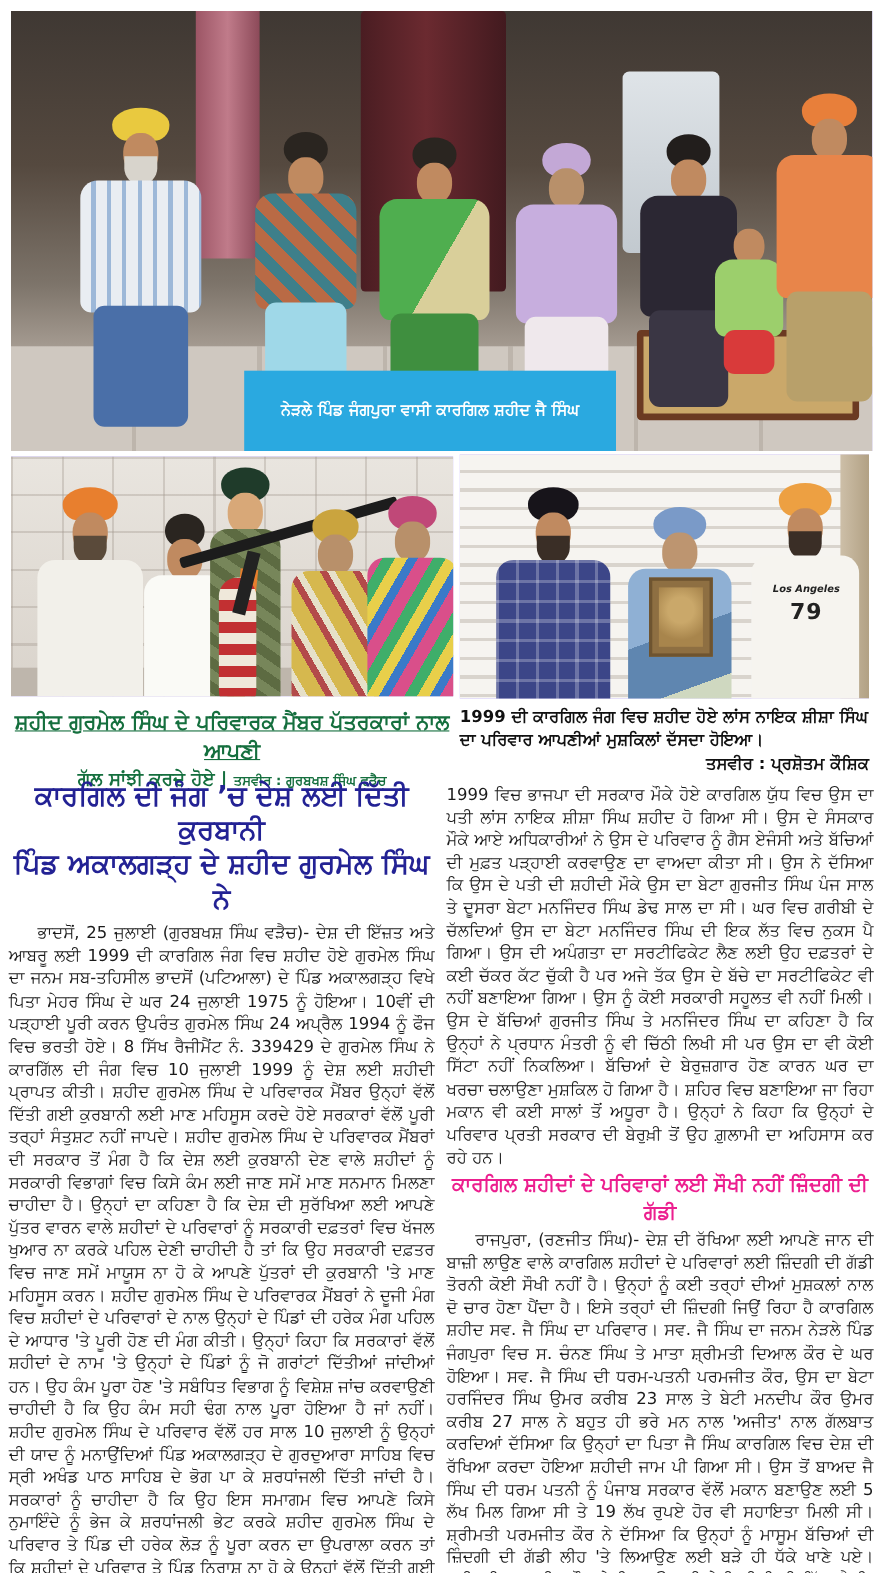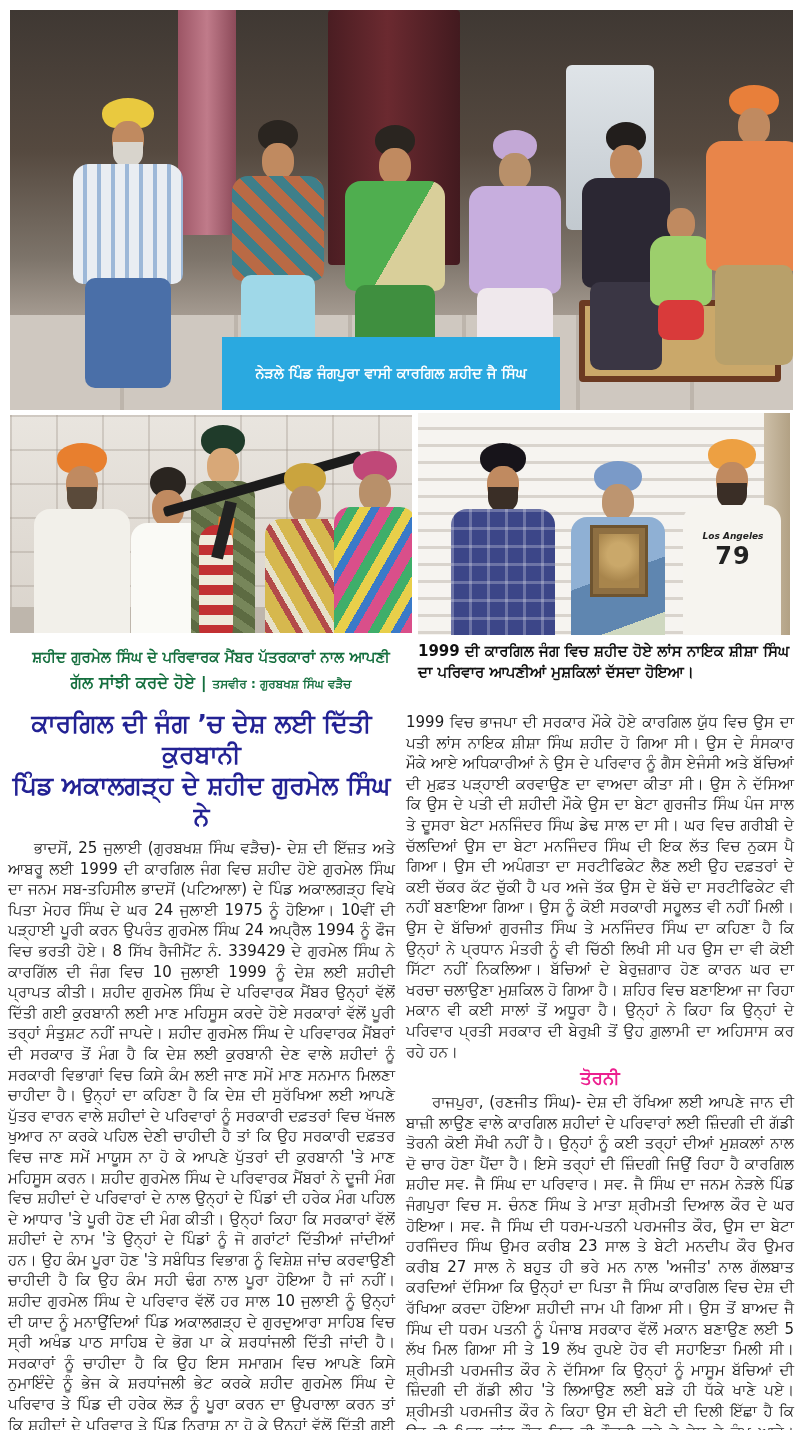--- a/index.html
+++ b/index.html
@@ -42,30 +42,30 @@
   .l-sash{position:absolute;left:20px;top:36px;width:16px;height:150px;background:#e87f2e;transform:rotate(6deg);}
 
   
   .r-wall{position:absolute;inset:0;background:
       repeating-linear-gradient(180deg,#f6f4f0 0 14px,#d9d4cd 14px 17px);}
   .r-side{position:absolute;right:0;top:0;width:26px;height:100%;background:linear-gradient(90deg,#cdbfa8,#b2a184);}
   .r-frame{position:absolute;width:52px;height:66px;background:#8e6f42;border:3px solid #6e5430;}
   .r-frame .portrait{position:absolute;inset:6px;background:radial-gradient(circle at 50% 38%,#caa86a 0 30%,#a8854c 70%);}
   .tshirt-text{position:absolute;text-align:center;color:#222;font-weight:bold;}
   .tshirt-la{font-size:9px;font-style:italic;}
-  .tshirt-79{font-size:24px;letter-spacing:1px;line-height:22px;}
+  .tshirt-79{font-size:20px;letter-spacing:1px;line-height:22px;}
 
   
   .blue-caption{position:absolute;left:212px;top:327px;width:338px;height:73px;background:#2aa9e0;
       color:#ffffff;font-weight:bold;font-size:14.5px;line-height:23px;text-align:center;
       display:flex;flex-direction:column;justify-content:center;}
 
   
   .cap-left{position:absolute;left:10px;top:644px;width:402px;text-align:center;color:#156f3e;font-weight:bold;}
-  .cap-left .l1{font-size:15px;line-height:26px;}
+  .cap-left .l1{font-size:19px;line-height:26px;text-decoration:underline;}
   .cap-left .l2{font-size:16.5px;line-height:26px;}
   .cap-left .credit{font-size:12px;}
   .cap-right{position:absolute;left:418px;top:641px;width:372px;color:#111;font-weight:bold;font-size:15px;line-height:21px;}
   .cap-right .credit{display:block;text-align:right;margin-top:1px;}
 
   
   .col{position:absolute;text-align:justify;font-size:15px;line-height:20.6px;}
   .col-left{left:8px;top:708px;width:387px;}
   .col-right{left:406px;top:712px;width:388px;}
   .headline{color:#232294;font-weight:bold;font-size:25px;line-height:31px;text-align:center;margin:0 0 6px 0;}
@@ -205,32 +205,33 @@
     <div class="l1">ਸ਼ਹੀਦ ਗੁਰਮੇਲ ਸਿੰਘ ਦੇ ਪਰਿਵਾਰਕ ਮੈਂਬਰ ਪੱਤਰਕਾਰਾਂ ਨਾਲ ਆਪਣੀ</div>
     <div class="l2">
       <span>ਗੱਲ ਸਾਂਝੀ ਕਰਦੇ ਹੋਏ |</span>
       <span class="credit">ਤਸਵੀਰ : ਗੁਰਬਖਸ਼ ਸਿੰਘ ਵੜੈਚ</span>
     </div>
   </div>
 
   <div class="cap-right">
     <span>1999 ਦੀ ਕਾਰਗਿਲ ਜੰਗ ਵਿਚ ਸ਼ਹੀਦ ਹੋਏ ਲਾਂਸ ਨਾਇਕ ਸ਼ੀਸ਼ਾ ਸਿੰਘ ਦਾ</span>
     <span>ਪਰਿਵਾਰ ਆਪਣੀਆਂ ਮੁਸ਼ਕਿਲਾਂ ਦੱਸਦਾ ਹੋਇਆ।</span>
+    <span class="credit">ਤਸਵੀਰ : ਪ੍ਰਸ਼ੋਤਮ ਕੌਸ਼ਿਕ</span>
   </div>
 
   <div class="col col-left">
     <div class="headline">
       <div>ਕਾਰਗਿਲ ਦੀ ਜੰਗ ’ਚ ਦੇਸ਼ ਲਈ ਦਿੱਤੀ ਕੁਰਬਾਨੀ</div>
       <div>ਪਿੰਡ ਅਕਾਲਗੜ੍ਹ ਦੇ ਸ਼ਹੀਦ ਗੁਰਮੇਲ ਸਿੰਘ ਨੇ</div>
     </div>
     <p class="body-par indent">ਭਾਦਸੋਂ, 25 ਜੁਲਾਈ (ਗੁਰਬਖਸ਼ ਸਿੰਘ ਵੜੈਚ)- ਦੇਸ਼ ਦੀ ਇੱਜ਼ਤ ਅਤੇ ਆਬਰੂ ਲਈ 1999 ਦੀ ਕਾਰਗਿਲ ਜੰਗ ਵਿਚ ਸ਼ਹੀਦ ਹੋਏ ਗੁਰਮੇਲ ਸਿੰਘ ਦਾ ਜਨਮ ਸਬ-ਤਹਿਸੀਲ ਭਾਦਸੋਂ (ਪਟਿਆਲਾ) ਦੇ ਪਿੰਡ ਅਕਾਲਗੜ੍ਹ ਵਿਖੇ ਪਿਤਾ ਮੇਹਰ ਸਿੰਘ ਦੇ ਘਰ 24 ਜੁਲਾਈ 1975 ਨੂੰ ਹੋਇਆ। 10ਵੀਂ ਦੀ ਪੜ੍ਹਾਈ ਪੂਰੀ ਕਰਨ ਉਪਰੰਤ ਗੁਰਮੇਲ ਸਿੰਘ 24 ਅਪ੍ਰੈਲ 1994 ਨੂੰ ਫੌਜ ਵਿਚ ਭਰਤੀ ਹੋਏ। 8 ਸਿੱਖ ਰੈਜੀਮੈਂਟ ਨੰ. 339429 ਦੇ ਗੁਰਮੇਲ ਸਿੰਘ ਨੇ ਕਾਰਗਿੱਲ ਦੀ ਜੰਗ ਵਿਚ 10 ਜੁਲਾਈ 1999 ਨੂੰ ਦੇਸ਼ ਲਈ ਸ਼ਹੀਦੀ ਪ੍ਰਾਪਤ ਕੀਤੀ। ਸ਼ਹੀਦ ਗੁਰਮੇਲ ਸਿੰਘ ਦੇ ਪਰਿਵਾਰਕ ਮੈਂਬਰ ਉਨ੍ਹਾਂ ਵੱਲੋਂ ਦਿੱਤੀ ਗਈ ਕੁਰਬਾਨੀ ਲਈ ਮਾਣ ਮਹਿਸੂਸ ਕਰਦੇ ਹੋਏ ਸਰਕਾਰਾਂ ਵੱਲੋਂ ਪੂਰੀ ਤਰ੍ਹਾਂ ਸੰਤੁਸ਼ਟ ਨਹੀਂ ਜਾਪਦੇ। ਸ਼ਹੀਦ ਗੁਰਮੇਲ ਸਿੰਘ ਦੇ ਪਰਿਵਾਰਕ ਮੈਂਬਰਾਂ ਦੀ ਸਰਕਾਰ ਤੋਂ ਮੰਗ ਹੈ ਕਿ ਦੇਸ਼ ਲਈ ਕੁਰਬਾਨੀ ਦੇਣ ਵਾਲੇ ਸ਼ਹੀਦਾਂ ਨੂੰ ਸਰਕਾਰੀ ਵਿਭਾਗਾਂ ਵਿਚ ਕਿਸੇ ਕੰਮ ਲਈ ਜਾਣ ਸਮੇਂ ਮਾਣ ਸਨਮਾਨ ਮਿਲਣਾ ਚਾਹੀਦਾ ਹੈ। ਉਨ੍ਹਾਂ ਦਾ ਕਹਿਣਾ ਹੈ ਕਿ ਦੇਸ਼ ਦੀ ਸੁਰੱਖਿਆ ਲਈ ਆਪਣੇ ਪੁੱਤਰ ਵਾਰਨ ਵਾਲੇ ਸ਼ਹੀਦਾਂ ਦੇ ਪਰਿਵਾਰਾਂ ਨੂੰ ਸਰਕਾਰੀ ਦਫ਼ਤਰਾਂ ਵਿਚ ਖੱਜਲ ਖੁਆਰ ਨਾ ਕਰਕੇ ਪਹਿਲ ਦੇਣੀ ਚਾਹੀਦੀ ਹੈ ਤਾਂ ਕਿ ਉਹ ਸਰਕਾਰੀ ਦਫ਼ਤਰ ਵਿਚ ਜਾਣ ਸਮੇਂ ਮਾਯੂਸ ਨਾ ਹੋ ਕੇ ਆਪਣੇ ਪੁੱਤਰਾਂ ਦੀ ਕੁਰਬਾਨੀ 'ਤੇ ਮਾਣ ਮਹਿਸੂਸ ਕਰਨ। ਸ਼ਹੀਦ ਗੁਰਮੇਲ ਸਿੰਘ ਦੇ ਪਰਿਵਾਰਕ ਮੈਂਬਰਾਂ ਨੇ ਦੂਜੀ ਮੰਗ ਵਿਚ ਸ਼ਹੀਦਾਂ ਦੇ ਪਰਿਵਾਰਾਂ ਦੇ ਨਾਲ ਉਨ੍ਹਾਂ ਦੇ ਪਿੰਡਾਂ ਦੀ ਹਰੇਕ ਮੰਗ ਪਹਿਲ ਦੇ ਆਧਾਰ 'ਤੇ ਪੂਰੀ ਹੋਣ ਦੀ ਮੰਗ ਕੀਤੀ। ਉਨ੍ਹਾਂ ਕਿਹਾ ਕਿ ਸਰਕਾਰਾਂ ਵੱਲੋਂ ਸ਼ਹੀਦਾਂ ਦੇ ਨਾਮ 'ਤੇ ਉਨ੍ਹਾਂ ਦੇ ਪਿੰਡਾਂ ਨੂੰ ਜੋ ਗਰਾਂਟਾਂ ਦਿੱਤੀਆਂ ਜਾਂਦੀਆਂ ਹਨ। ਉਹ ਕੰਮ ਪੂਰਾ ਹੋਣ 'ਤੇ ਸਬੰਧਿਤ ਵਿਭਾਗ ਨੂੰ ਵਿਸ਼ੇਸ਼ ਜਾਂਚ ਕਰਵਾਉਣੀ ਚਾਹੀਦੀ ਹੈ ਕਿ ਉਹ ਕੰਮ ਸਹੀ ਢੰਗ ਨਾਲ ਪੂਰਾ ਹੋਇਆ ਹੈ ਜਾਂ ਨਹੀਂ। ਸ਼ਹੀਦ ਗੁਰਮੇਲ ਸਿੰਘ ਦੇ ਪਰਿਵਾਰ ਵੱਲੋਂ ਹਰ ਸਾਲ 10 ਜੁਲਾਈ ਨੂੰ ਉਨ੍ਹਾਂ ਦੀ ਯਾਦ ਨੂੰ ਮਨਾਉਂਦਿਆਂ ਪਿੰਡ ਅਕਾਲਗੜ੍ਹ ਦੇ ਗੁਰਦੁਆਰਾ ਸਾਹਿਬ ਵਿਚ ਸ੍ਰੀ ਅਖੰਡ ਪਾਠ ਸਾਹਿਬ ਦੇ ਭੋਗ ਪਾ ਕੇ ਸ਼ਰਧਾਂਜਲੀ ਦਿੱਤੀ ਜਾਂਦੀ ਹੈ। ਸਰਕਾਰਾਂ ਨੂੰ ਚਾਹੀਦਾ ਹੈ ਕਿ ਉਹ ਇਸ ਸਮਾਗਮ ਵਿਚ ਆਪਣੇ ਕਿਸੇ ਨੁਮਾਇੰਦੇ ਨੂੰ ਭੇਜ ਕੇ ਸ਼ਰਧਾਂਜਲੀ ਭੇਟ ਕਰਕੇ ਸ਼ਹੀਦ ਗੁਰਮੇਲ ਸਿੰਘ ਦੇ ਪਰਿਵਾਰ ਤੇ ਪਿੰਡ ਦੀ ਹਰੇਕ ਲੋੜ ਨੂੰ ਪੂਰਾ ਕਰਨ ਦਾ ਉਪਰਾਲਾ ਕਰਨ ਤਾਂ ਕਿ ਸ਼ਹੀਦਾਂ ਦੇ ਪਰਿਵਾਰ ਤੇ ਪਿੰਡ ਨਿਰਾਸ਼ ਨਾ ਹੋ ਕੇ ਉਨ੍ਹਾਂ ਵੱਲੋਂ ਦਿੱਤੀ ਗਈ ਦੇਸ਼ ਲਈ ਕੁਰਬਾਨੀ 'ਤੇ ਮਾਣ ਕਰਨ।</p>
 
   </div>
 
   <div class="col col-right">
     <p class="body-par">1999 ਵਿਚ ਭਾਜਪਾ ਦੀ ਸਰਕਾਰ ਮੌਕੇ ਹੋਏ ਕਾਰਗਿਲ ਯੁੱਧ ਵਿਚ ਉਸ ਦਾ ਪਤੀ ਲਾਂਸ ਨਾਇਕ ਸ਼ੀਸ਼ਾ ਸਿੰਘ ਸ਼ਹੀਦ ਹੋ ਗਿਆ ਸੀ। ਉਸ ਦੇ ਸੰਸਕਾਰ ਮੌਕੇ ਆਏ ਅਧਿਕਾਰੀਆਂ ਨੇ ਉਸ ਦੇ ਪਰਿਵਾਰ ਨੂੰ ਗੈਸ ਏਜੰਸੀ ਅਤੇ ਬੱਚਿਆਂ ਦੀ ਮੁਫ਼ਤ ਪੜ੍ਹਾਈ ਕਰਵਾਉਣ ਦਾ ਵਾਅਦਾ ਕੀਤਾ ਸੀ। ਉਸ ਨੇ ਦੱਸਿਆ ਕਿ ਉਸ ਦੇ ਪਤੀ ਦੀ ਸ਼ਹੀਦੀ ਮੌਕੇ ਉਸ ਦਾ ਬੇਟਾ ਗੁਰਜੀਤ ਸਿੰਘ ਪੰਜ ਸਾਲ ਤੇ ਦੂਸਰਾ ਬੇਟਾ ਮਨਜਿੰਦਰ ਸਿੰਘ ਡੇਢ ਸਾਲ ਦਾ ਸੀ। ਘਰ ਵਿਚ ਗਰੀਬੀ ਦੇ ਚੱਲਦਿਆਂ ਉਸ ਦਾ ਬੇਟਾ ਮਨਜਿੰਦਰ ਸਿੰਘ ਦੀ ਇਕ ਲੱਤ ਵਿਚ ਨੁਕਸ ਪੈ ਗਿਆ। ਉਸ ਦੀ ਅਪੰਗਤਾ ਦਾ ਸਰਟੀਫਿਕੇਟ ਲੈਣ ਲਈ ਉਹ ਦਫ਼ਤਰਾਂ ਦੇ ਕਈ ਚੱਕਰ ਕੱਟ ਚੁੱਕੀ ਹੈ ਪਰ ਅਜੇ ਤੱਕ ਉਸ ਦੇ ਬੱਚੇ ਦਾ ਸਰਟੀਫਿਕੇਟ ਵੀ ਨਹੀਂ ਬਣਾਇਆ ਗਿਆ। ਉਸ ਨੂੰ ਕੋਈ ਸਰਕਾਰੀ ਸਹੂਲਤ ਵੀ ਨਹੀਂ ਮਿਲੀ। ਉਸ ਦੇ ਬੱਚਿਆਂ ਗੁਰਜੀਤ ਸਿੰਘ ਤੇ ਮਨਜਿੰਦਰ ਸਿੰਘ ਦਾ ਕਹਿਣਾ ਹੈ ਕਿ ਉਨ੍ਹਾਂ ਨੇ ਪ੍ਰਧਾਨ ਮੰਤਰੀ ਨੂੰ ਵੀ ਚਿੱਠੀ ਲਿਖੀ ਸੀ ਪਰ ਉਸ ਦਾ ਵੀ ਕੋਈ ਸਿੱਟਾ ਨਹੀਂ ਨਿਕਲਿਆ। ਬੱਚਿਆਂ ਦੇ ਬੇਰੁਜ਼ਗਾਰ ਹੋਣ ਕਾਰਨ ਘਰ ਦਾ ਖਰਚਾ ਚਲਾਉਣਾ ਮੁਸ਼ਕਿਲ ਹੋ ਗਿਆ ਹੈ। ਸ਼ਹਿਰ ਵਿਚ ਬਣਾਇਆ ਜਾ ਰਿਹਾ ਮਕਾਨ ਵੀ ਕਈ ਸਾਲਾਂ ਤੋਂ ਅਧੂਰਾ ਹੈ। ਉਨ੍ਹਾਂ ਨੇ ਕਿਹਾ ਕਿ ਉਨ੍ਹਾਂ ਦੇ ਪਰਿਵਾਰ ਪ੍ਰਤੀ ਸਰਕਾਰ ਦੀ ਬੇਰੁਖ਼ੀ ਤੋਂ ਉਹ ਗ਼ੁਲਾਮੀ ਦਾ ਅਹਿਸਾਸ ਕਰ ਰਹੇ ਹਨ।</p>
     <div class="subhead-magenta">
-      <div>ਤੋਰਨੀ</div>
+      <div>ਕਾਰਗਿਲ ਸ਼ਹੀਦਾਂ ਦੇ ਪਰਿਵਾਰਾਂ ਲਈ ਸੌਖੀ ਨਹੀਂ ਜ਼ਿੰਦਗੀ ਦੀ ਗੱਡੀ</div>
     </div>
     <p class="body-par indent">ਰਾਜਪੁਰਾ, (ਰਣਜੀਤ ਸਿੰਘ)- ਦੇਸ਼ ਦੀ ਰੱਖਿਆ ਲਈ ਆਪਣੇ ਜਾਨ ਦੀ ਬਾਜ਼ੀ ਲਾਉਣ ਵਾਲੇ ਕਾਰਗਿਲ ਸ਼ਹੀਦਾਂ ਦੇ ਪਰਿਵਾਰਾਂ ਲਈ ਜ਼ਿੰਦਗੀ ਦੀ ਗੱਡੀ ਤੋਰਨੀ ਕੋਈ ਸੌਖੀ ਨਹੀਂ ਹੈ। ਉਨ੍ਹਾਂ ਨੂੰ ਕਈ ਤਰ੍ਹਾਂ ਦੀਆਂ ਮੁਸ਼ਕਲਾਂ ਨਾਲ ਦੋ ਚਾਰ ਹੋਣਾ ਪੈਂਦਾ ਹੈ। ਇਸੇ ਤਰ੍ਹਾਂ ਦੀ ਜ਼ਿੰਦਗੀ ਜਿਉਂ ਰਿਹਾ ਹੈ ਕਾਰਗਿਲ ਸ਼ਹੀਦ ਸਵ. ਜੈ ਸਿੰਘ ਦਾ ਪਰਿਵਾਰ। ਸਵ. ਜੈ ਸਿੰਘ ਦਾ ਜਨਮ ਨੇੜਲੇ ਪਿੰਡ ਜੰਗਪੁਰਾ ਵਿਚ ਸ. ਚੰਨਣ ਸਿੰਘ ਤੇ ਮਾਤਾ ਸ਼੍ਰੀਮਤੀ ਦਿਆਲ ਕੌਰ ਦੇ ਘਰ ਹੋਇਆ। ਸਵ. ਜੈ ਸਿੰਘ ਦੀ ਧਰਮ-ਪਤਨੀ ਪਰਮਜੀਤ ਕੌਰ, ਉਸ ਦਾ ਬੇਟਾ ਹਰਜਿੰਦਰ ਸਿੰਘ ਉਮਰ ਕਰੀਬ 23 ਸਾਲ ਤੇ ਬੇਟੀ ਮਨਦੀਪ ਕੌਰ ਉਮਰ ਕਰੀਬ 27 ਸਾਲ ਨੇ ਬਹੁਤ ਹੀ ਭਰੇ ਮਨ ਨਾਲ 'ਅਜੀਤ' ਨਾਲ ਗੱਲਬਾਤ ਕਰਦਿਆਂ ਦੱਸਿਆ ਕਿ ਉਨ੍ਹਾਂ ਦਾ ਪਿਤਾ ਜੈ ਸਿੰਘ ਕਾਰਗਿਲ ਵਿਚ ਦੇਸ਼ ਦੀ ਰੱਖਿਆ ਕਰਦਾ ਹੋਇਆ ਸ਼ਹੀਦੀ ਜਾਮ ਪੀ ਗਿਆ ਸੀ। ਉਸ ਤੋਂ ਬਾਅਦ ਜੈ ਸਿੰਘ ਦੀ ਧਰਮ ਪਤਨੀ ਨੂੰ ਪੰਜਾਬ ਸਰਕਾਰ ਵੱਲੋਂ ਮਕਾਨ ਬਣਾਉਣ ਲਈ 5 ਲੱਖ ਮਿਲ ਗਿਆ ਸੀ ਤੇ 19 ਲੱਖ ਰੁਪਏ ਹੋਰ ਵੀ ਸਹਾਇਤਾ ਮਿਲੀ ਸੀ। ਸ਼੍ਰੀਮਤੀ ਪਰਮਜੀਤ ਕੌਰ ਨੇ ਦੱਸਿਆ ਕਿ ਉਨ੍ਹਾਂ ਨੂੰ ਮਾਸੂਮ ਬੱਚਿਆਂ ਦੀ ਜ਼ਿੰਦਗੀ ਦੀ ਗੱਡੀ ਲੀਹ 'ਤੇ ਲਿਆਉਣ ਲਈ ਬੜੇ ਹੀ ਧੱਕੇ ਖਾਣੇ ਪਏ। ਸ਼੍ਰੀਮਤੀ ਪਰਮਜੀਤ ਕੌਰ ਨੇ ਕਿਹਾ ਉਸ ਦੀ ਬੇਟੀ ਦੀ ਦਿਲੀ ਇੱਛਾ ਹੈ ਕਿ ਉਹ ਵੀ ਪਿਤਾ ਵਾਂਗ ਫ਼ੌਜ ਵਿਚ ਹੀ ਨੌਕਰੀ ਕਰੇ ਤੇ ਦੇਸ਼ ਦੇ ਕੰਮ ਆਵੇ। ਉਨ੍ਹਾਂ ਅੱਗੇ ਦੱਸਿਆ ਕਿ ਪਤੀ ਦੀ ਸ਼ਹੀਦੀ ਤੋਂ ਬਾਅਦ ਉਨ੍ਹਾਂ ਨਾਲ ਵਾਅਦਾ ਕੀਤਾ ਗਿਆ ਸੀ ਕਿ ਸਵ. ਜੈ ਸਿੰਘ ਦੇ ਯਾਦ ਵਿਚ ਪਿੰਡ ਗੇਟ ਬਣਾਇਆ ਜਾਵੇਗਾ ਇਸ ਲਈ ਖ਼ਰਚ ਵਗੈਰਾ ਵੀ ਲੈ ਲਿਆ ਗਿਆ ਸੀ ਪਰ ਹਾਲੇ ਤੱਕ ਵਾਅਦਾ ਵਫ਼ਾ ਨਹੀਂ ਹੋਇਆ ਹੈ। ਉਨ੍ਹਾਂ ਕਿਹਾ ਕਿ ਯਾਦਗਾਰੀ ਗੇਟ ਜਲਦੀ ਬਣਨਾ ਚਾਹੀਦਾ ਹੈ। ਸ਼੍ਰੀਮਤੀ ਪਰਮਜੀਤ ਕੌਰ ਨੇ ਦੱਸਿਆ ਕਿ ਉਨ੍ਹਾਂ ਦੀ ਮਾਤਾ ਗੁਰਨਾਮ ਕੌਰ ਵੀ ਉਨ੍ਹਾਂ ਦੇ ਨਾਲ ਹੀ ਰਹਿੰਦੀ ਹੈ। ਸ਼੍ਰੀਮਤੀ ਪਰਮਜੀਤ ਕੌਰ ਨੇ ਕਿਹਾ ਕਿ ਸ਼ਹੀਦਾਂ ਦੇ ਪਰਿਵਾਰਾਂ ਦੀ ਸਰਕਾਰ ਨੂੰ ਬਾਂਹ ਫੜਨੀ ਚਾਹੀਦੀ ਹੈ ਤੇ ਸਰਕਾਰੀ ਥਾਂ 'ਤੇ ਮਕਾਨ ਬਣਾ ਕੇ ਦੇਣਾ ਚਾਹੀਦਾ ਹੈ।</p>
   </div>
 
 </div>
 
 </body></html>

